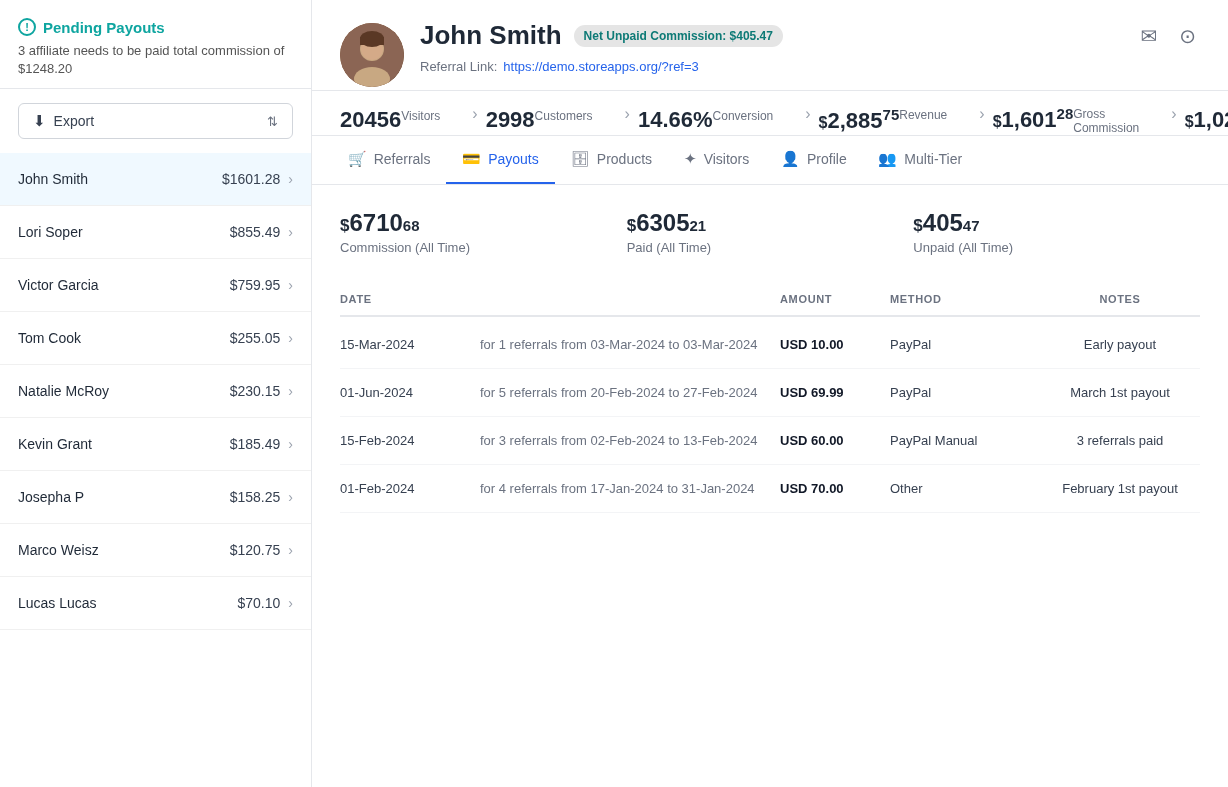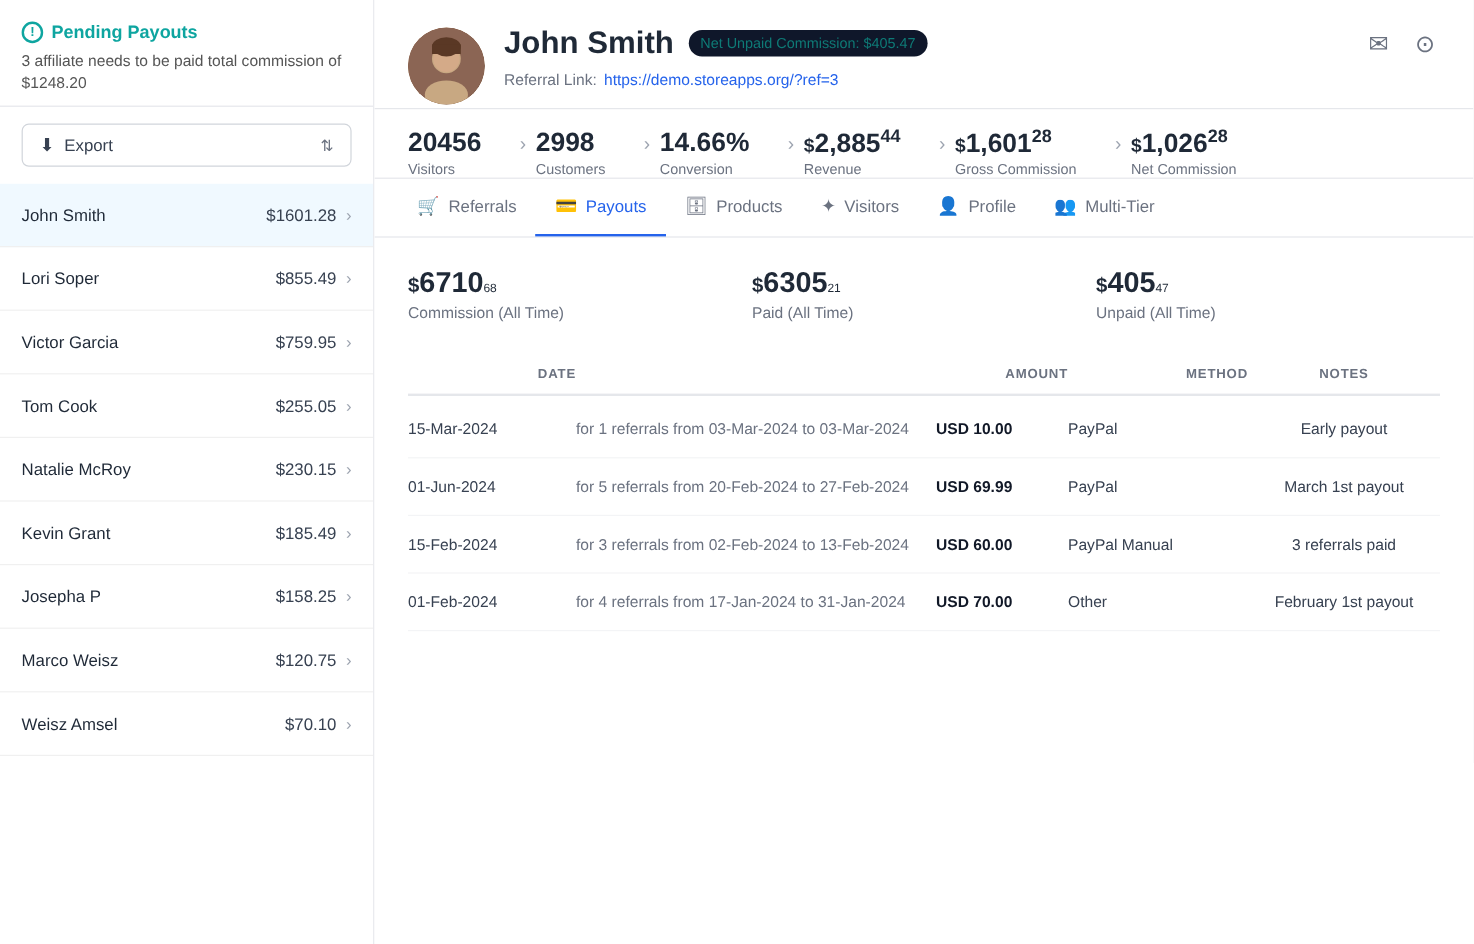--- a/index.html
+++ b/index.html
@@ -109,24 +109,24 @@
       background: linear-gradient(135deg, #8B6554 0%, #6B4434 50%, #4a3728 100%);
       border-radius: 50%;
       display: flex; align-items: center; justify-content: center;
       font-size: 24px;
       color: #c8a882;
     }
     .profile-info { flex: 1; }
     .profile-name-row { display: flex; align-items: center; gap: 12px; margin-bottom: 8px; }
     .profile-name { font-size: 26px; font-weight: 700; color: #1f2937; }
     .net-unpaid-badge {
-      background: #0f172a;
+      background: #e5e5e5;
       color: #0e7a76;
       font-size: 12px;
-      font-weight: 400;
+      font-weight: 700;
       padding: 4px 10px;
       border-radius: 20px;
     }
     .referral-row { display: flex; gap: 6px; font-size: 13px; color: #6b7280; margin-bottom: 16px; }
     .referral-link { color: #2563eb; text-decoration: none; font-size: 13px; }
 
     .profile-icons {
       position: absolute;
       right: 28px;
       top: 20px;
@@ -144,21 +144,21 @@
     
     .stats-row {
       display: flex;
       align-items: center;
       padding: 14px 28px 0;
       gap: 0;
       border-bottom: 1px solid #e5e7eb;
     }
     .stat-item {
       display: flex;
-      flex-direction: column;
+      flex-direction: row;
       padding-right: 24px;
       margin-right: 8px;
     }
     .stat-value { font-size: 22px; font-weight: 700; color: #1f2937; }
     .stat-value .cents { font-size: 15px; font-weight: 600; vertical-align: super; }
     .stat-value .dollar { font-size: 16px; font-weight: 700; }
     .stat-label { font-size: 12px; color: #6b7280; margin-top: 2px; }
     .stat-arrow { color: #9ca3af; font-size: 16px; margin-right: 8px; align-self: center; margin-bottom: 12px; }
 
     
@@ -196,38 +196,37 @@
     
     .commission-summary {
       display: flex;
       align-items: flex-start;
       margin-bottom: 28px;
       gap: 0;
     }
     .comm-item { flex: 1; }
     .comm-value { font-size: 24px; font-weight: 700; color: #1f2937; }
     .comm-value .dollar { font-size: 17px; font-weight: 700; }
-    .comm-value .cents { font-size: 10px; font-weight: 400; }
+    .comm-value .cents { font-size: 15px; font-weight: 700; }
     .comm-label { font-size: 13px; color: #6b7280; margin-top: 3px; }
 
     
     .table-header {
       display: grid;
       grid-template-columns: 140px 1fr 110px 150px 160px;
       padding: 10px 0;
       border-bottom: 2px solid #e5e7eb;
       margin-bottom: 4px;
     }
     .th {
       font-size: 11px;
       font-weight: 700;
       color: #6b7280;
       letter-spacing: 0.06em;
       text-transform: uppercase;
-      text-align: right;
     }
     .table-row {
       display: grid;
       grid-template-columns: 140px 1fr 110px 150px 160px;
       padding: 16px 0;
       border-bottom: 1px solid #f3f4f6;
       align-items: center;
     }
     .td { font-size: 13px; color: #374151; }
     .td-date { font-size: 13px; color: #374151; font-weight: 500; }
@@ -307,21 +306,21 @@
     </div>
   </div>
       <div class="affiliate-item">
     <span class="affiliate-name">Marco Weisz</span>
     <div class="affiliate-right">
       <span class="affiliate-amount">$120.75</span>
       <span class="chevron-right">›</span>
     </div>
   </div>
       <div class="affiliate-item">
-    <span class="affiliate-name">Weisz Amsel</span>
+    <span class="affiliate-name">Lucas Lucas</span>
     <div class="affiliate-right">
       <span class="affiliate-amount">$70.10</span>
       <span class="chevron-right">›</span>
     </div>
   </div>
     </div>
 </div>
 
 <div class="main">
 
@@ -366,21 +365,21 @@
     <span class="stat-value">2998</span>
     <span class="stat-label">Customers</span>
   </div>
       <span class="stat-arrow">›</span>
       <div class="stat-item">
     <span class="stat-value">14.66%</span>
     <span class="stat-label">Conversion</span>
   </div>
       <span class="stat-arrow">›</span>
       <div class="stat-item">
-    <span class="stat-value"><span class="dollar">$</span>2,885<span class="cents">44</span></span>
+    <span class="stat-value"><span class="dollar">$</span>2,885<span class="cents">75</span></span>
     <span class="stat-label">Revenue</span>
   </div>
       <span class="stat-arrow">›</span>
       <div class="stat-item">
     <span class="stat-value"><span class="dollar">$</span>1,601<span class="cents">28</span></span>
     <span class="stat-label">Gross Commission</span>
   </div>
       <span class="stat-arrow">›</span>
       <div class="stat-item">
     <span class="stat-value"><span class="dollar">$</span>1,026<span class="cents">28</span></span>

